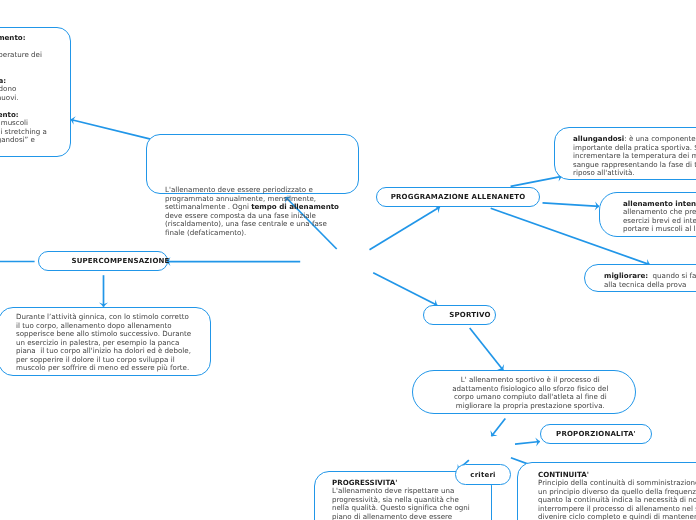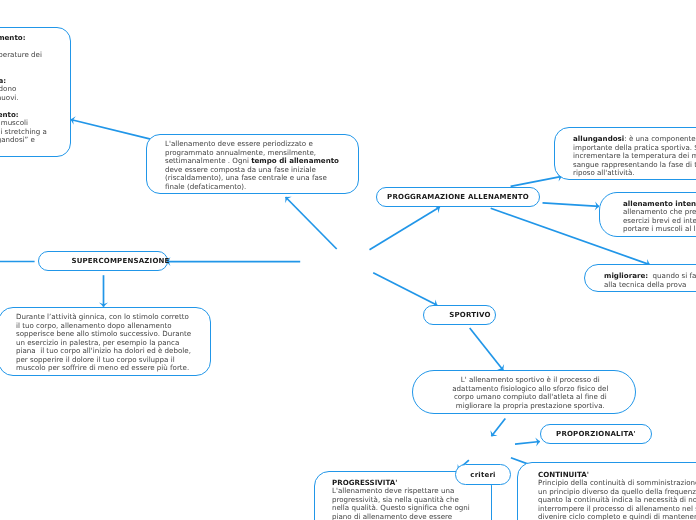--- a/index.html
+++ b/index.html
@@ -47,21 +47,21 @@
       <path d="M468.9,460.1 L457.5,470.1" marker-end="url(#ah)"></path>
       <path d="M510.9,457.8 L529.7,464.6"></path>
     </g>
   </svg>
 
   <div class="node note" style="left:-105px;top:27px;width:176px;height:130px;border-radius:14px;">
     <div class="body" style="padding:6px 8px 0 12px;"><b>fase iniziale o riscaldamento:</b><br>è la prima fase ed<br>serve ad innalzare le temperature dei<br>muscoli e del sangue.<br><br><b>la fase centrale o attiva:</b><br>è la parte in cui si apprendono<br>dei gesti già noti oppure nuovi.<br><br><b>3) la fase di defaticamento:</b><br>per rilassare e allungare i muscoli<br>con una serie di esercizi di stretching a<br>corpo caldo quindi “allungandosi” e</div>
   </div>
 
   <div class="node note" style="left:145.8px;top:134px;width:212.7px;height:59.8px;border-radius:14px;">
-    <div class="body" style="padding:5px 8px 0 18px;">L'allenamento deve essere periodizzato e<br>programmato annualmente, mensilmente,<br>settimanalmente . Ogni <b>tempo di allenamento</b><br>deve essere composta da una fase iniziale<br>(riscaldamento), una fase centrale e una fase<br>finale (defaticamento).</div>
+    <div class="body" style="padding:5px 8px 0 18px;margin-top:46px;">L'allenamento deve essere periodizzato e<br>programmato annualmente, mensilmente,<br>settimanalmente . Ogni <b>tempo di allenamento</b><br>deve essere composta da una fase iniziale<br>(riscaldamento), una fase centrale e una fase<br>finale (defaticamento).</div>
   </div>
 
   <div class="node note" style="left:-2px;top:307px;width:213px;height:69px;">
     <div class="body" style="padding:5px 8px 0 17px;">Durante l’attività ginnica, con lo stimolo corretto<br>il tuo corpo, allenamento dopo allenamento<br>sopperisce bene allo stimolo successivo. Durante<br>un esercizio in palestra, per esempio la panca<br>piana&nbsp; il tuo corpo all'inizio ha dolori ed è debole,<br>per sopperire il dolore il tuo corpo sviluppa il<br>muscolo per soffrire di meno ed essere più forte.</div>
   </div>
 
   <div class="node note" style="left:554px;top:126.5px;width:230px;height:53px;border-radius:15px;">
     <div class="body" style="padding:7px 8px 0 18px;"><b>allungandosi</b>: è una componente<br>importante della pratica sportiva. Serve ad<br>incrementare la temperatura dei muscoli e del<br>sangue rappresentando la fase di transizione dal<br>riposo all'attività.</div>
   </div>
 
@@ -84,21 +84,21 @@
   <div class="node note" style="left:517px;top:462px;width:230px;height:80px;border-radius:15px;">
     <div class="body" style="padding:7.5px 8px 0 20px;"><b>CONTINUITA'</b><br>Principio della continuità di somministrazione<br>un principio diverso da quello della frequenza<br>quanto la continuità indica la necessità di non<br>interrompere il processo di allenamento nel suo<br>divenire ciclo completo e quindi di mantenere</div>
   </div>
 
   <div class="node pill" style="left:38px;top:251px;width:130px;height:20px;padding-left:35px;">
     <span class="lbl">SUPERCOMPENSAZIONE</span>
   </div>
 
 
   <div class="node pill" style="left:376px;top:187px;width:164px;height:20px;">
-    <span class="lbl">PROGGRAMAZIONE ALLENAMENTO</span>
+    <span class="lbl">PROGGRAMAZIONE ALLENANETO</span>
   </div>
 
   <div class="node pill" style="left:423px;top:305px;width:73px;height:20px;padding-left:21px;">
     <span class="lbl">SPORTIVO</span>
   </div>
 
   <div class="node pill" style="left:455px;top:437px;width:56px;height:21px;margin-top:27px;">
     <span class="lbl">criteri</span>
   </div>
 

